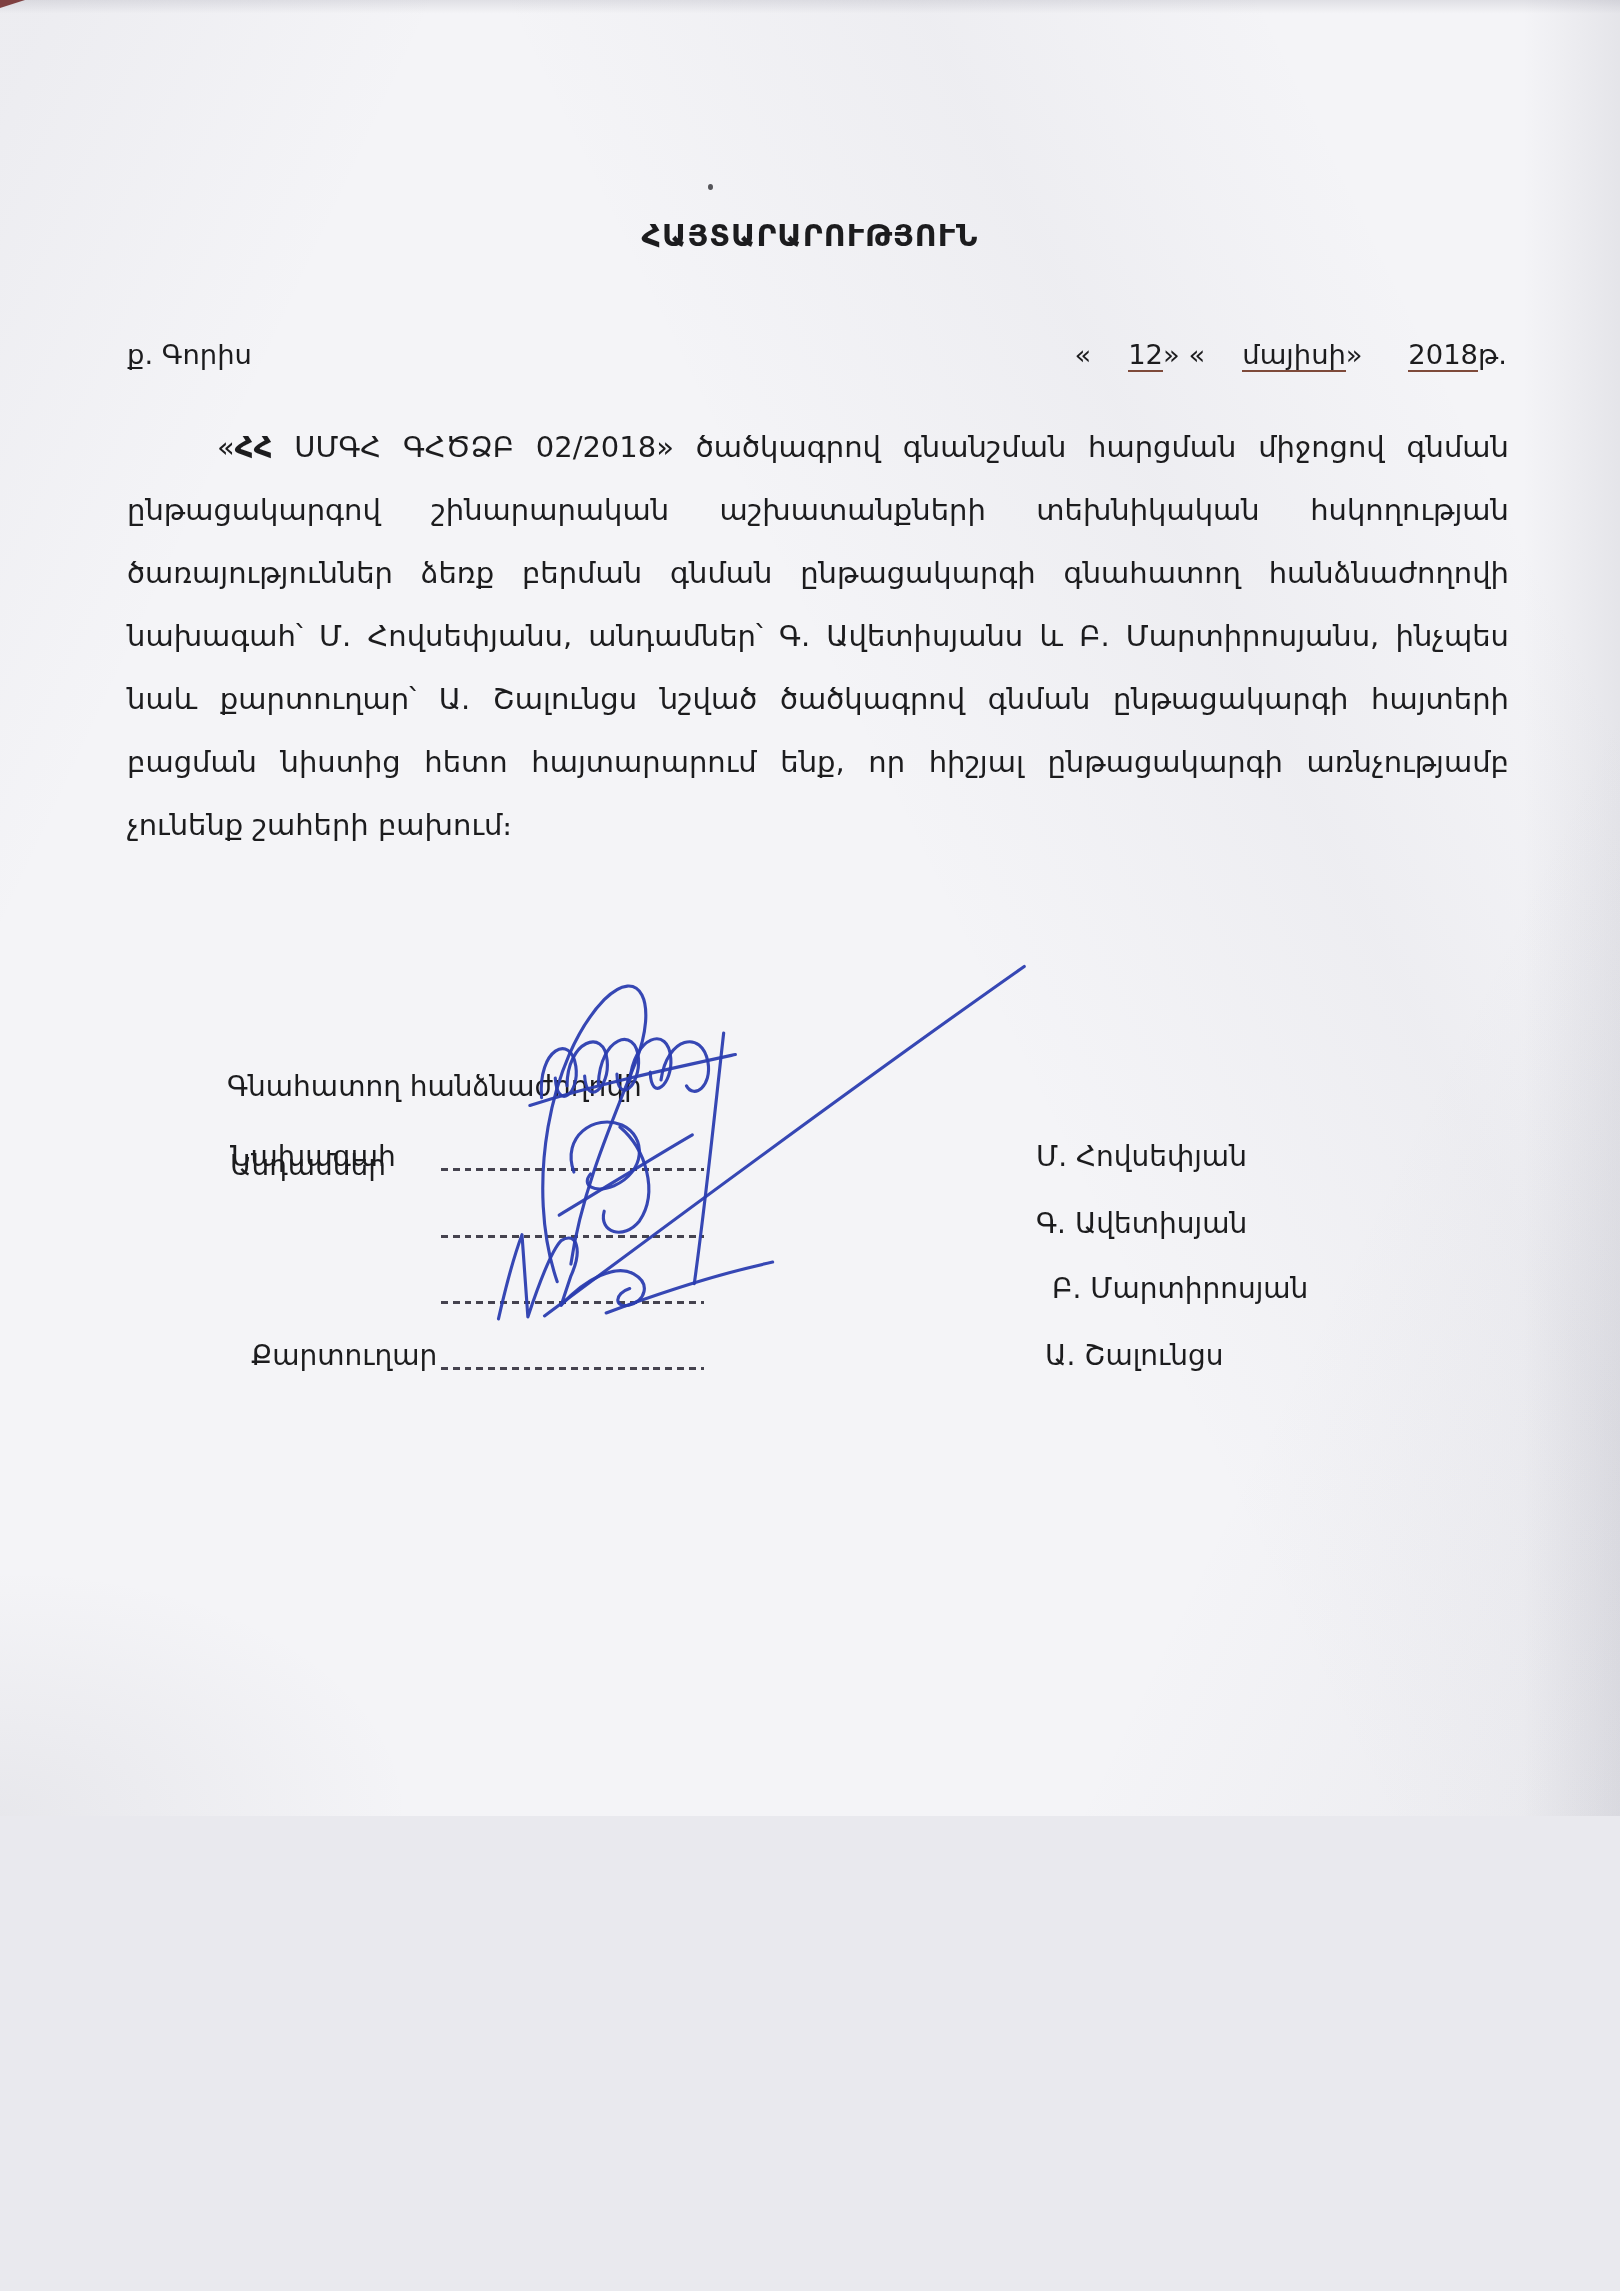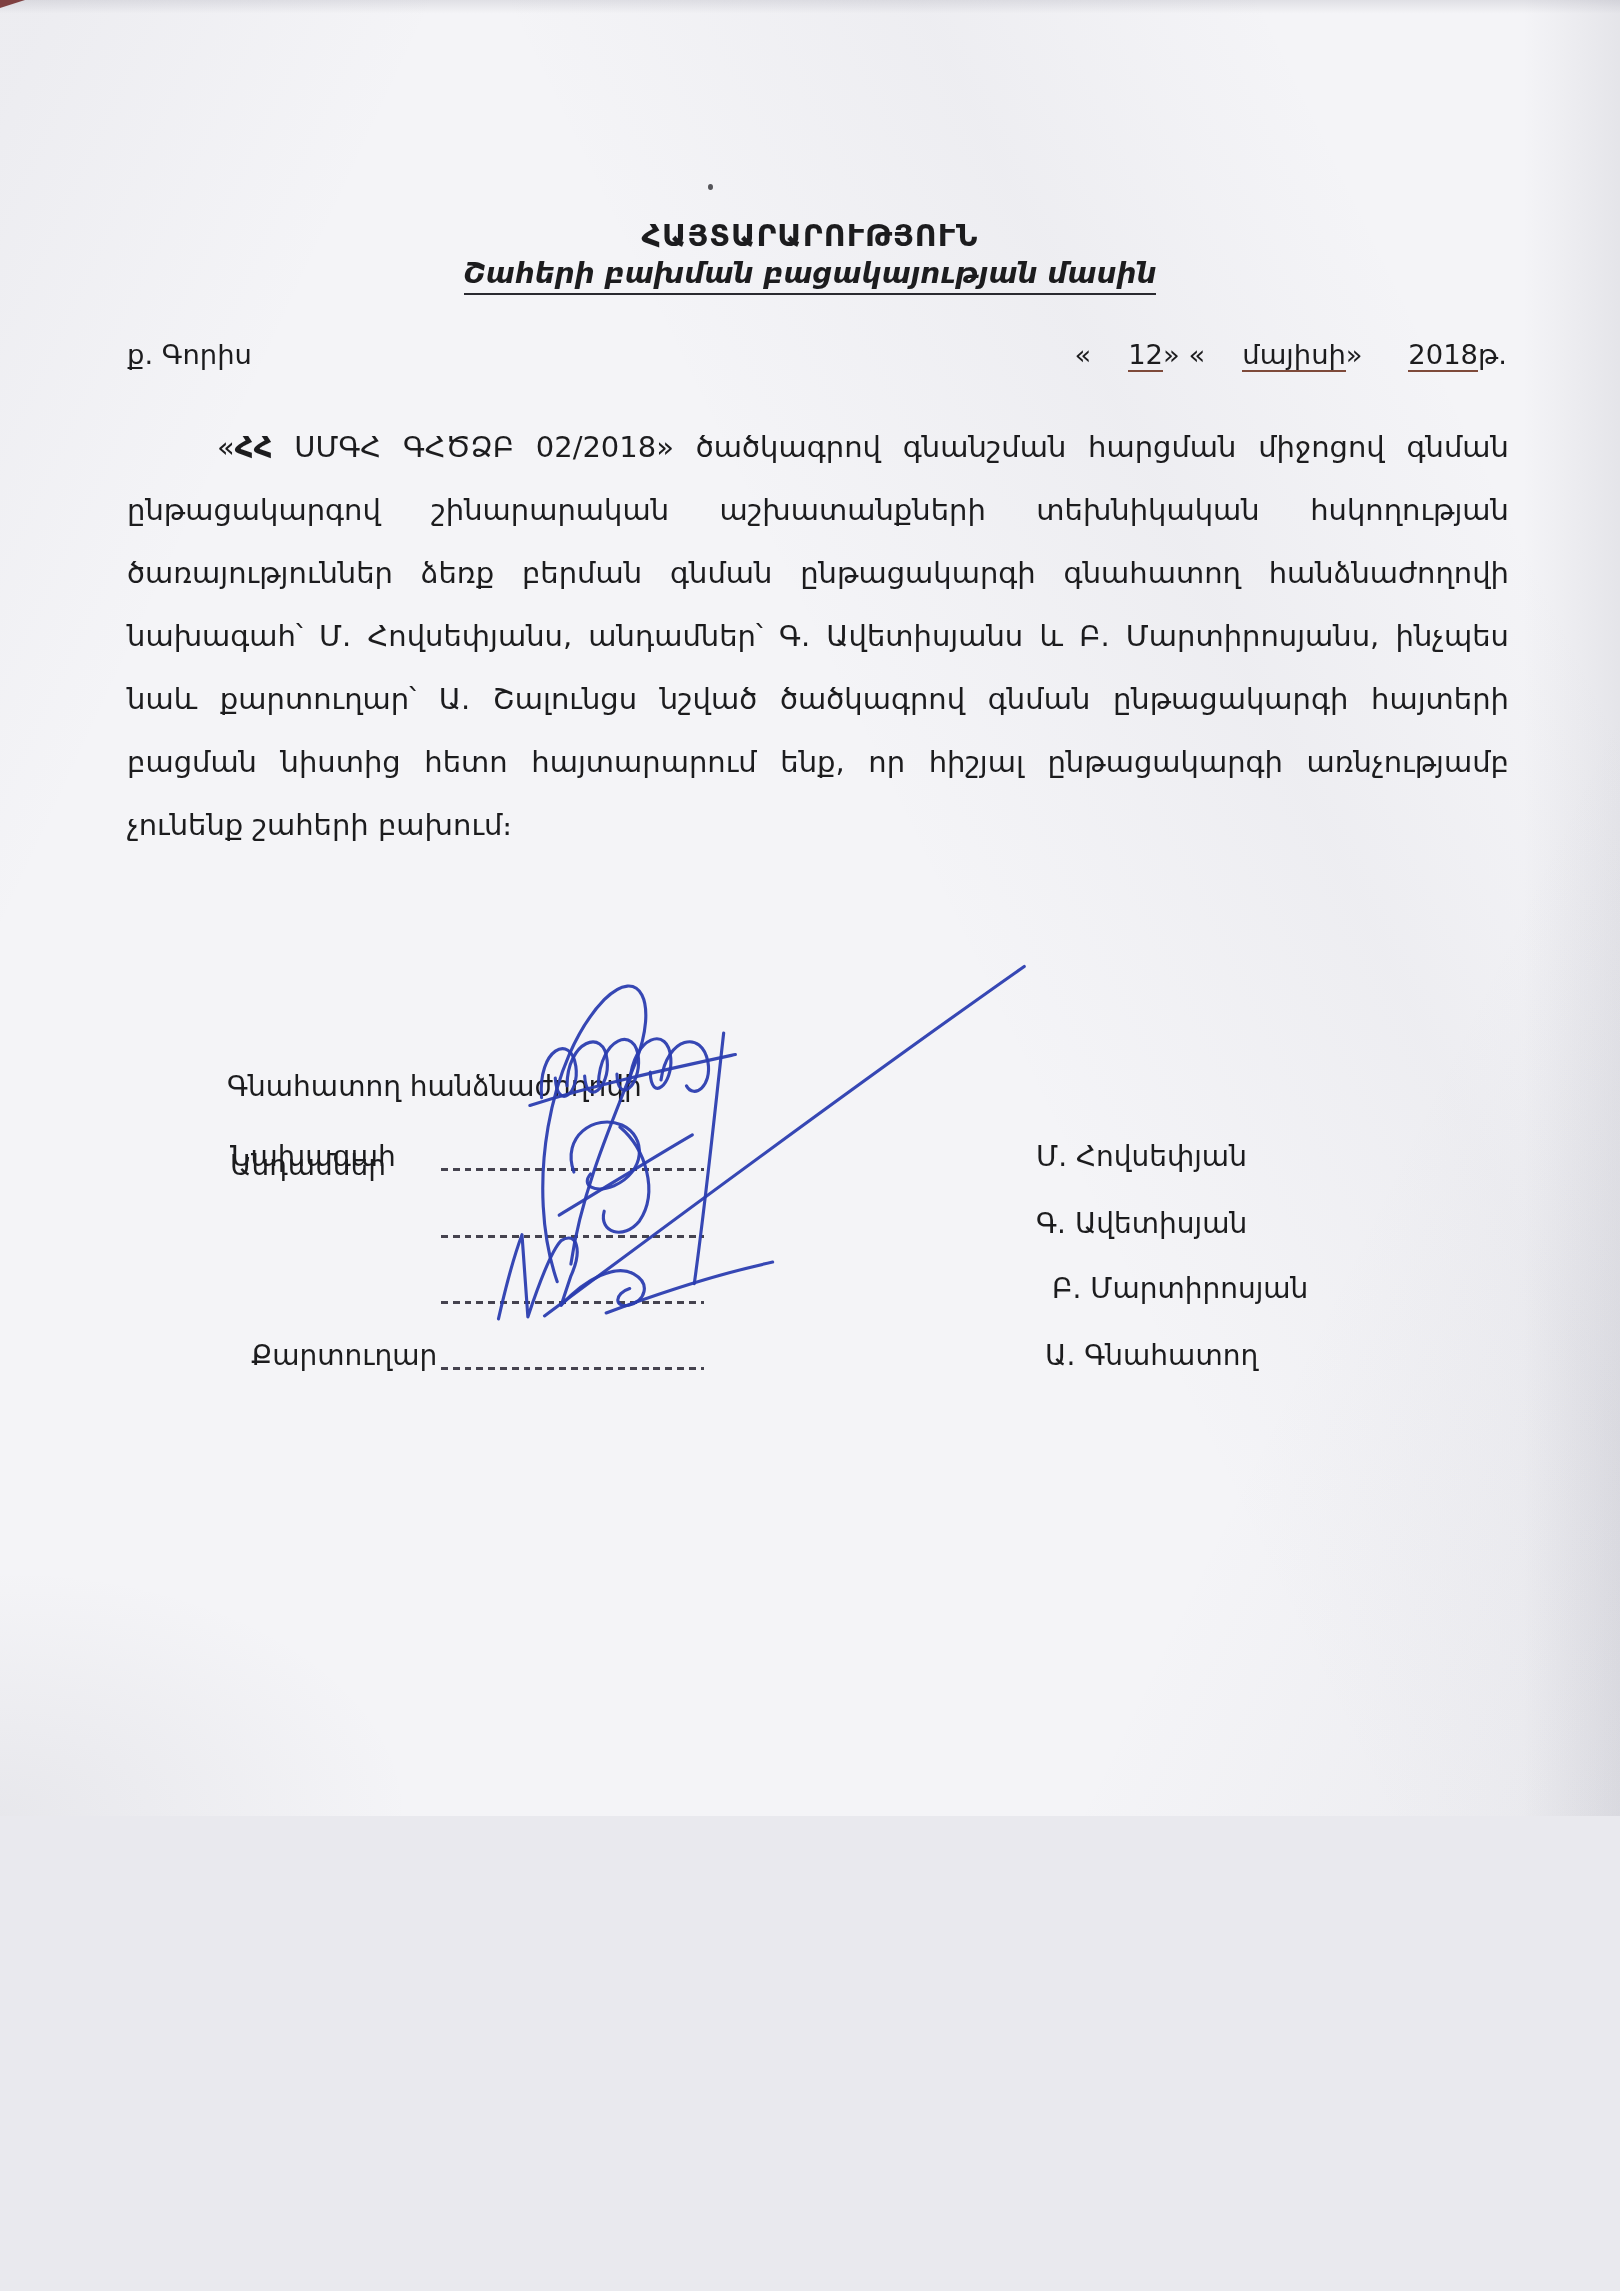--- a/index.html
+++ b/index.html
@@ -91,23 +91,20 @@
 </head>
 <body>
 
 <div class="paper">
 
   <div class="corner-artifact"></div>
   <div class="speck"></div>
 
   <div class="title">ՀԱՅՏԱՐԱՐՈՒԹՅՈՒՆ</div>
 
-  <div class="subtitle">
-    <span>Շահերի բախման բացակայության մասին</span>
-  </div>
 
   <div class="meta-row">
     <span class="city">ք. Գորիս</span>
     <span class="date"><span>«</span><span class="u">12</span><span>»</span> <span>«</span><span class="u">մայիսի</span><span>»</span> <span class="u">2018</span><span>թ.</span></span>
   </div>
 
   <div class="body-par"><span>«</span><b>ՀՀ</b><span> ՍՄԳՀ ԳՀԾՁԲ 02/2018» ծածկագրով գնանշման հարցման միջոցով գնման ընթացակարգով շինարարական աշխատանքների տեխնիկական հսկողության ծառայություններ ձեռք բերման գնման ընթացակարգի  գնահատող հանձնաժողովի նախագահ՝ Մ. Հովսեփյանս, անդամներ՝ Գ. Ավետիսյանս և Բ. Մարտիրոսյանս, ինչպես նաև քարտուղար՝ Ա. Շալունցս նշված ծածկագրով գնման ընթացակարգի հայտերի բացման նիստից հետո հայտարարում ենք, որ հիշյալ ընթացակարգի առնչությամբ չունենք շահերի բախում։</span></div>
 
   <div class="sig-heading">Գնահատող հանձնաժողովի</div>
 
@@ -116,21 +113,21 @@
   <div class="sig-role r4">Քարտուղար</div>
 
   <div class="dash-line d1"></div>
   <div class="dash-line d2"></div>
   <div class="dash-line d3"></div>
   <div class="dash-line d4"></div>
 
   <div class="sig-name n1">Մ. Հովսեփյան</div>
   <div class="sig-name n2">Գ. Ավետիսյան</div>
   <div class="sig-name n3">Բ. Մարտիրոսյան</div>
-  <div class="sig-name n4">Ա. Գնահատող</div>
+  <div class="sig-name n4">Ա. Շալունցս</div>
 
   <svg class="signature-svg" viewBox="0 0 700 430">
 
     <path d="M135 385 C250 300 430 165 625 28"></path>
 
     <path d="M148 350 C115 255 140 120 196 62 C232 26 252 64 228 126 C200 196 172 262 162 332"></path>
 
     <path d="M318 96 C308 185 300 265 288 352"></path>
 
     <path d="M132 162 C128 112 162 96 167 130 C171 158 148 176 146 142"></path>

